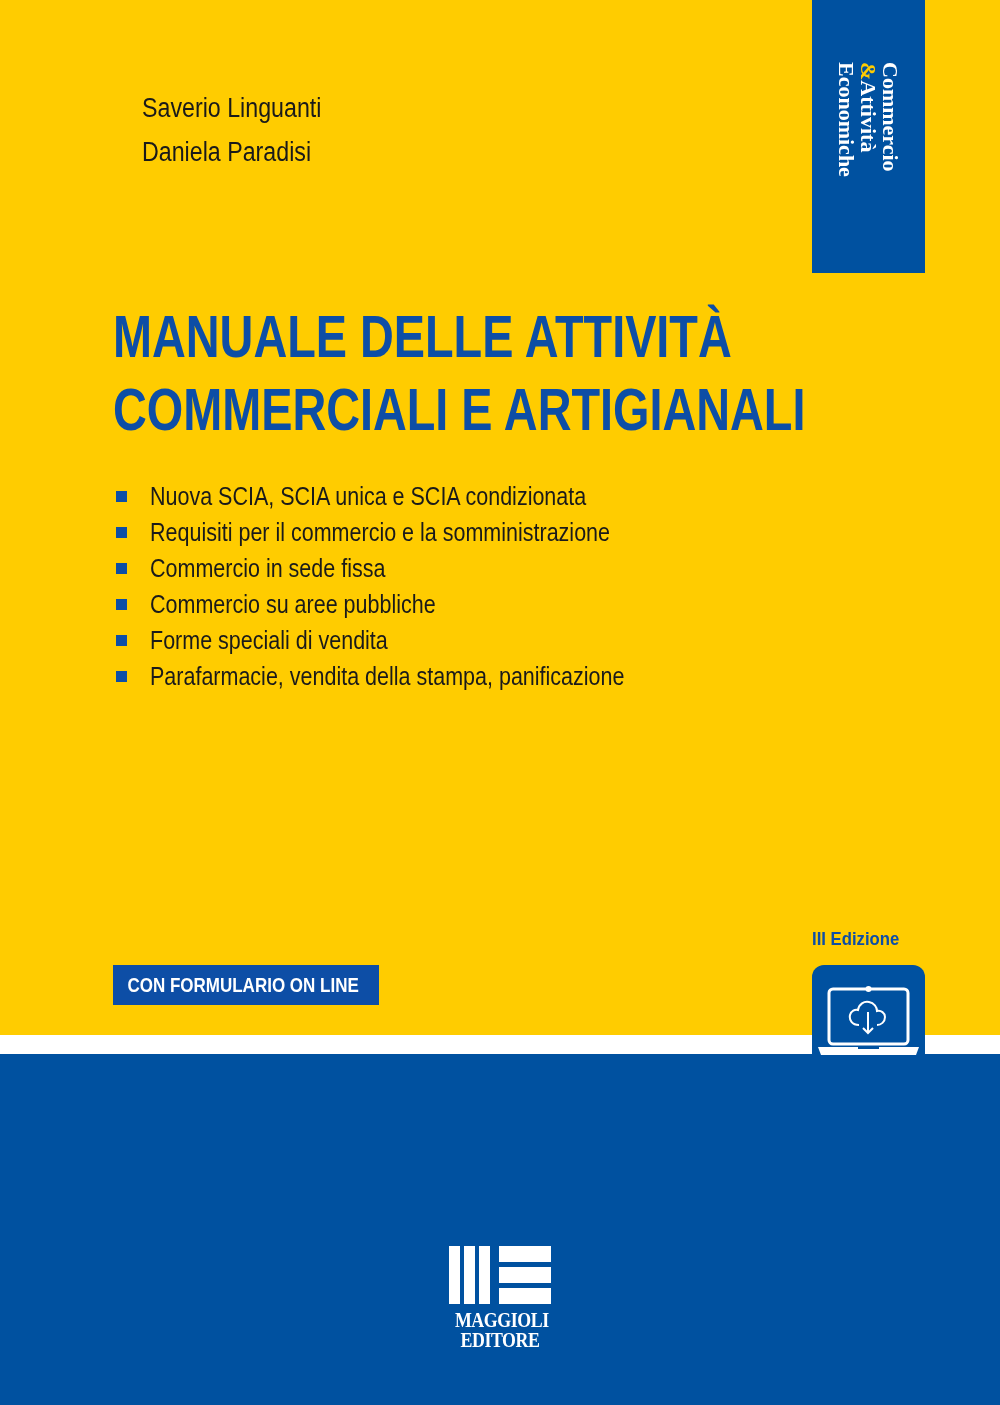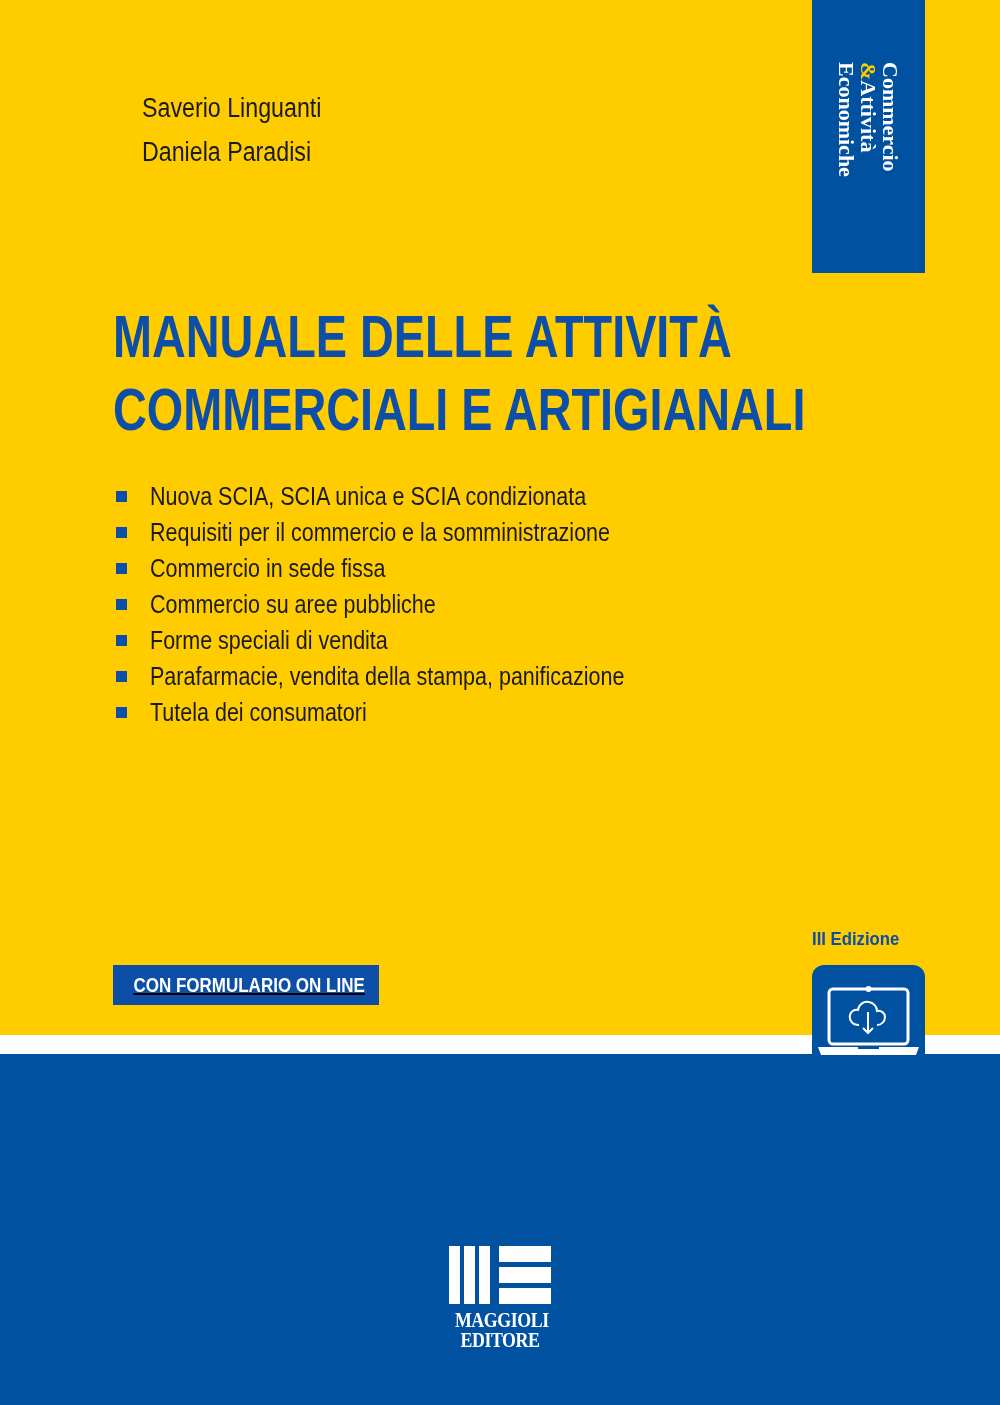--- a/index.html
+++ b/index.html
@@ -18,21 +18,21 @@
 
   .title { position: absolute; left: 113px; top: 300px; color: #0d4ea6; font-weight: bold; font-size: 60px; line-height: 73px; transform: scaleX(0.78); transform-origin: left top; white-space: nowrap; letter-spacing: 0px; }
 
   .topics { position: absolute; left: 116px; top: 478px; margin: 0; padding: 0; list-style: none; }
   .topic { display: flex; align-items: center; height: 36px; }
   .bullet { width: 11px; height: 11px; background: #0d4ea6; margin-right: 23px; flex-shrink: 0; }
   .topic-label { font-size: 25px; color: #1a1a1a; transform: scaleX(0.86); transform-origin: left center; white-space: nowrap; }
 
   .edition { position: absolute; left: 812px; top: 928px; color: #0d4ea6; font-weight: bold; font-size: 19px; transform: scaleX(0.88); transform-origin: left top; white-space: nowrap; }
 
-  .formulario { position: absolute; left: 113px; top: 965px; width: 266px; height: 40px; background: #0d4ea6; display: flex; align-items: center; justify-content: flex-start; text-decoration: underline; }
+  .formulario { position: absolute; left: 113px; top: 965px; width: 266px; height: 40px; background: #0d4ea6; display: flex; align-items: center; justify-content: flex-end; }
   .formulario span { color: #ffffff; font-weight: bold; font-size: 20px; transform: scaleX(0.85); white-space: nowrap; }
 
   .laptop-tab { position: absolute; left: 812px; top: 965px; width: 113px; height: 90px; background: #0051a0; border-radius: 12px 12px 0 0; }
   .laptop-tab svg { position: absolute; left: 0; top: 0; }
 
   .logo { position: absolute; left: 447px; top: 1246px; width: 106px; }
   .logo-mark { position: relative; width: 102px; height: 58px; margin: 0 auto; }
   .logo-bar { position: absolute; background: #ffffff; }
   .logo-text { font-family: "Liberation Serif", serif; font-weight: bold; color: #ffffff; font-size: 21px; line-height: 20px; text-align: center; margin-top: 6px; transform: scaleX(0.85); letter-spacing: -0.5px; }
 </style>
@@ -79,24 +79,20 @@
       <span class="topic-label">Commercio su aree pubbliche</span>
     </li>
   <li class="topic">
       <span class="bullet"></span>
       <span class="topic-label">Forme speciali di vendita</span>
     </li>
   <li class="topic">
       <span class="bullet"></span>
       <span class="topic-label">Parafarmacie, vendita della stampa, panificazione</span>
     </li>
-  <li class="topic">
-      <span class="bullet"></span>
-      <span class="topic-label">Tutela dei consumatori</span>
-    </li>
 </ul>
 
 <div class="edition">III Edizione</div>
 
 <div class="formulario">
   <span>CON FORMULARIO ON LINE</span>
 </div>
 
 <div class="laptop-tab">
   <svg width="113" height="90" viewBox="0 0 113 90">

